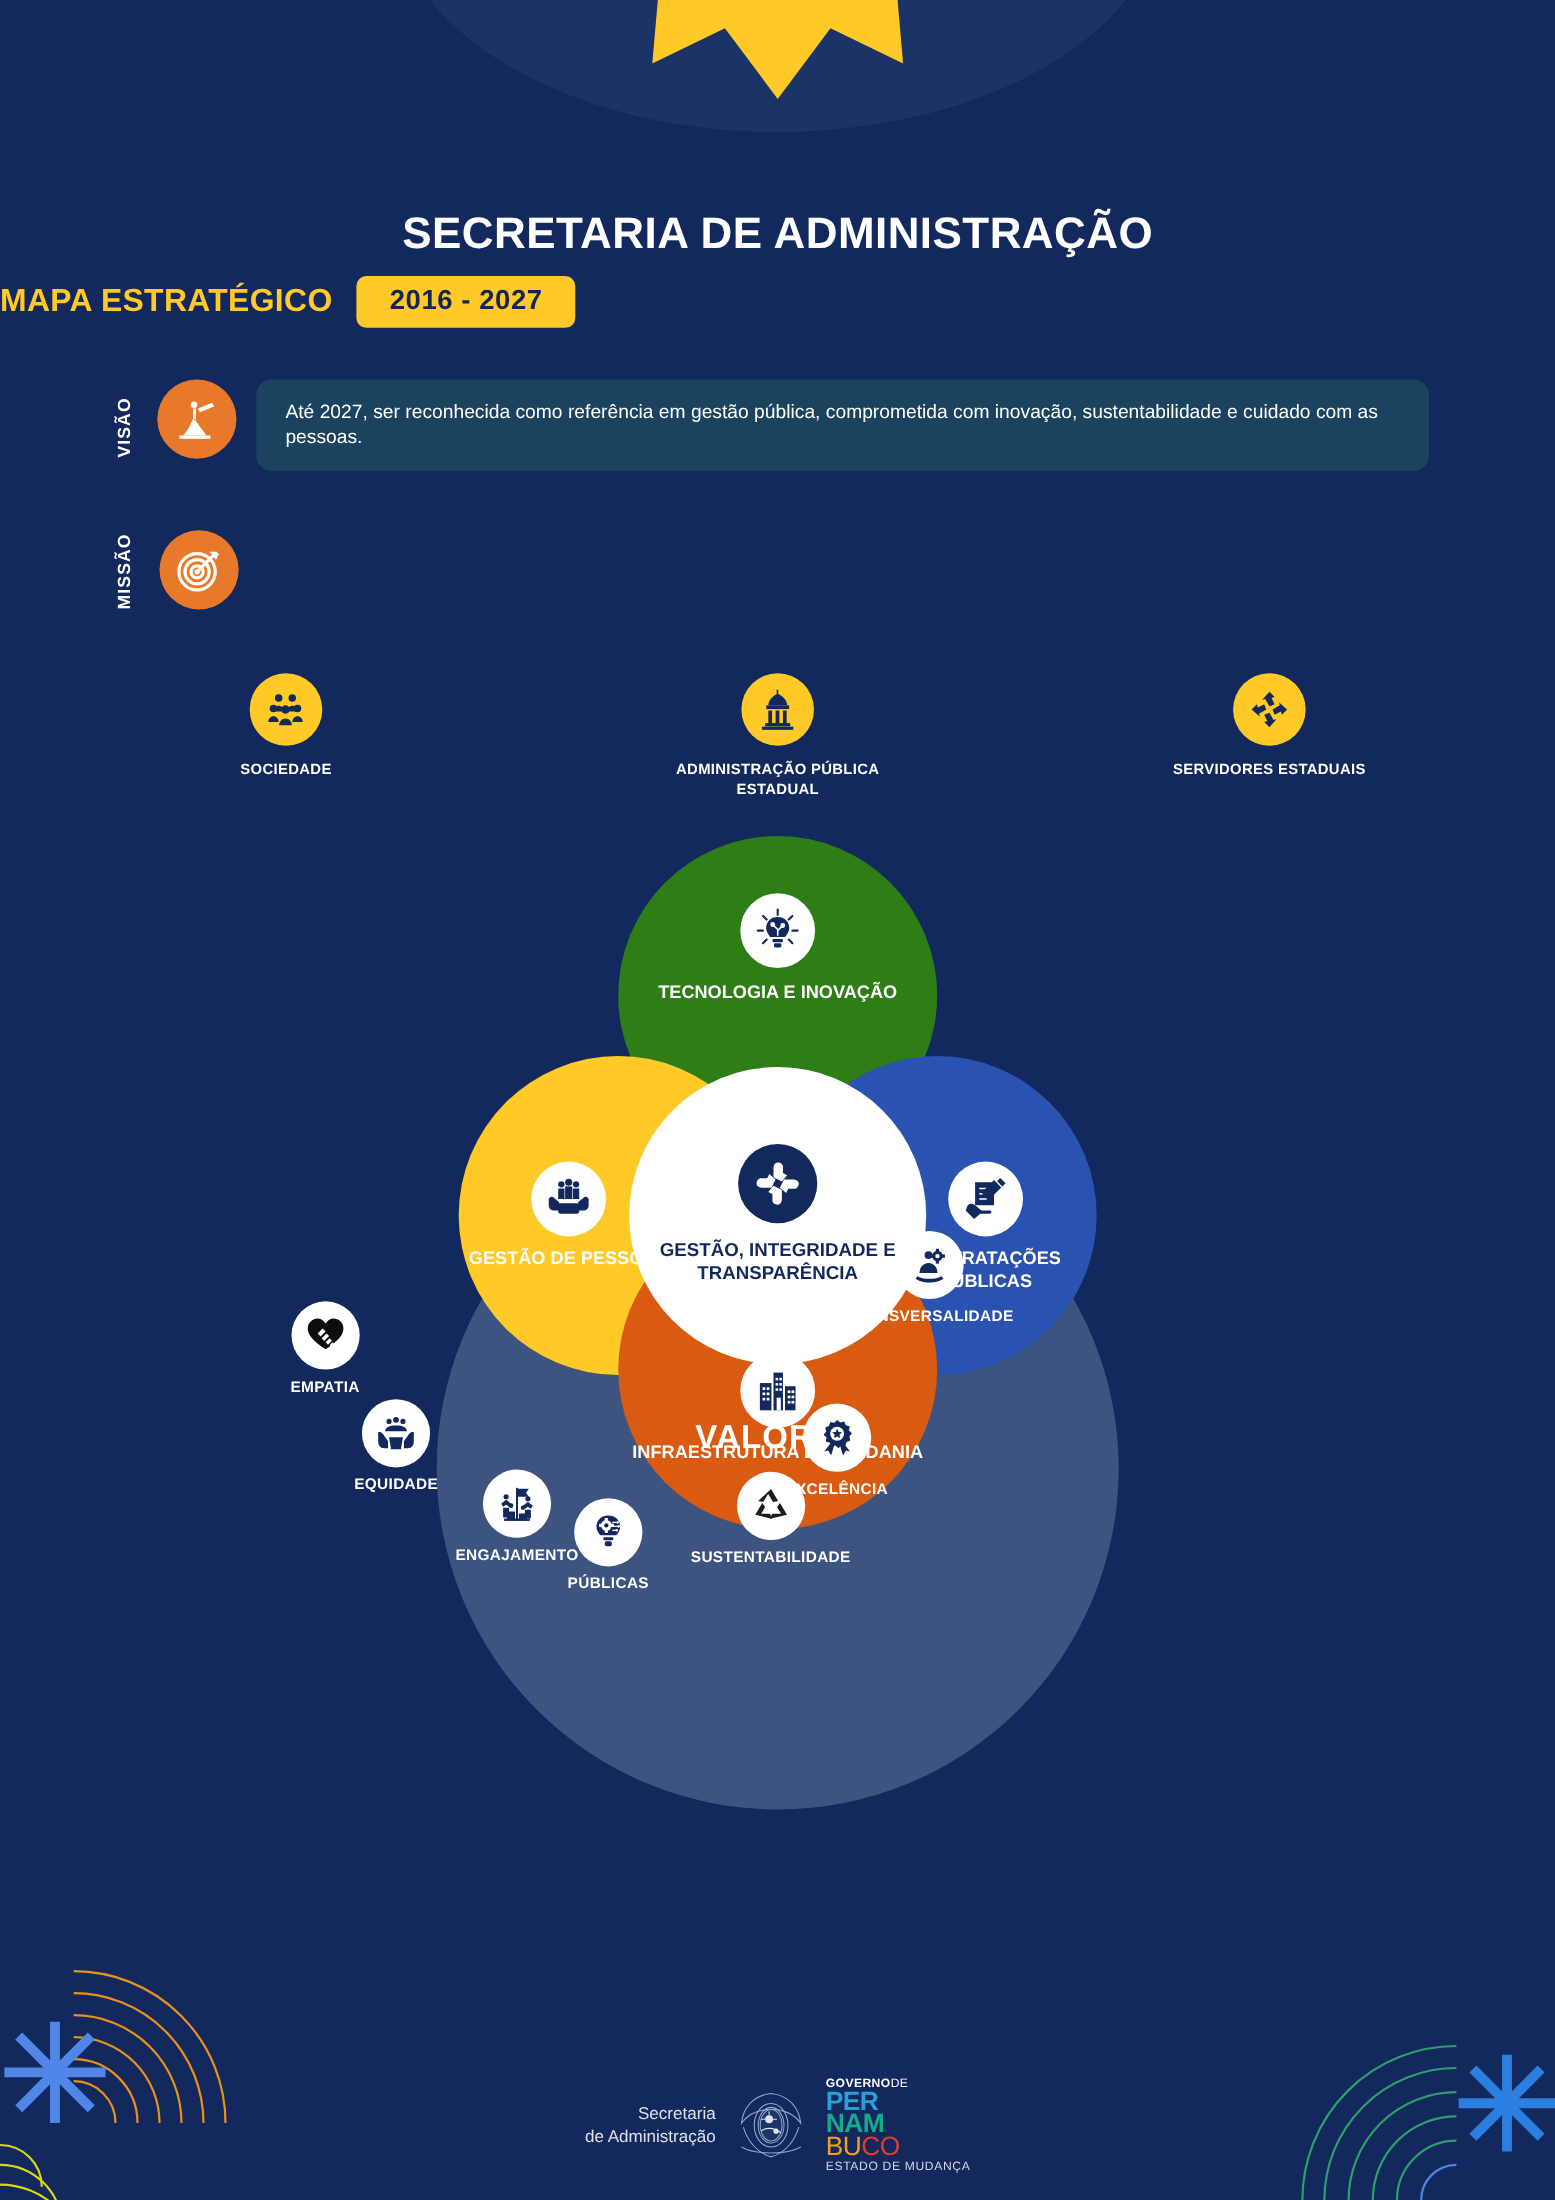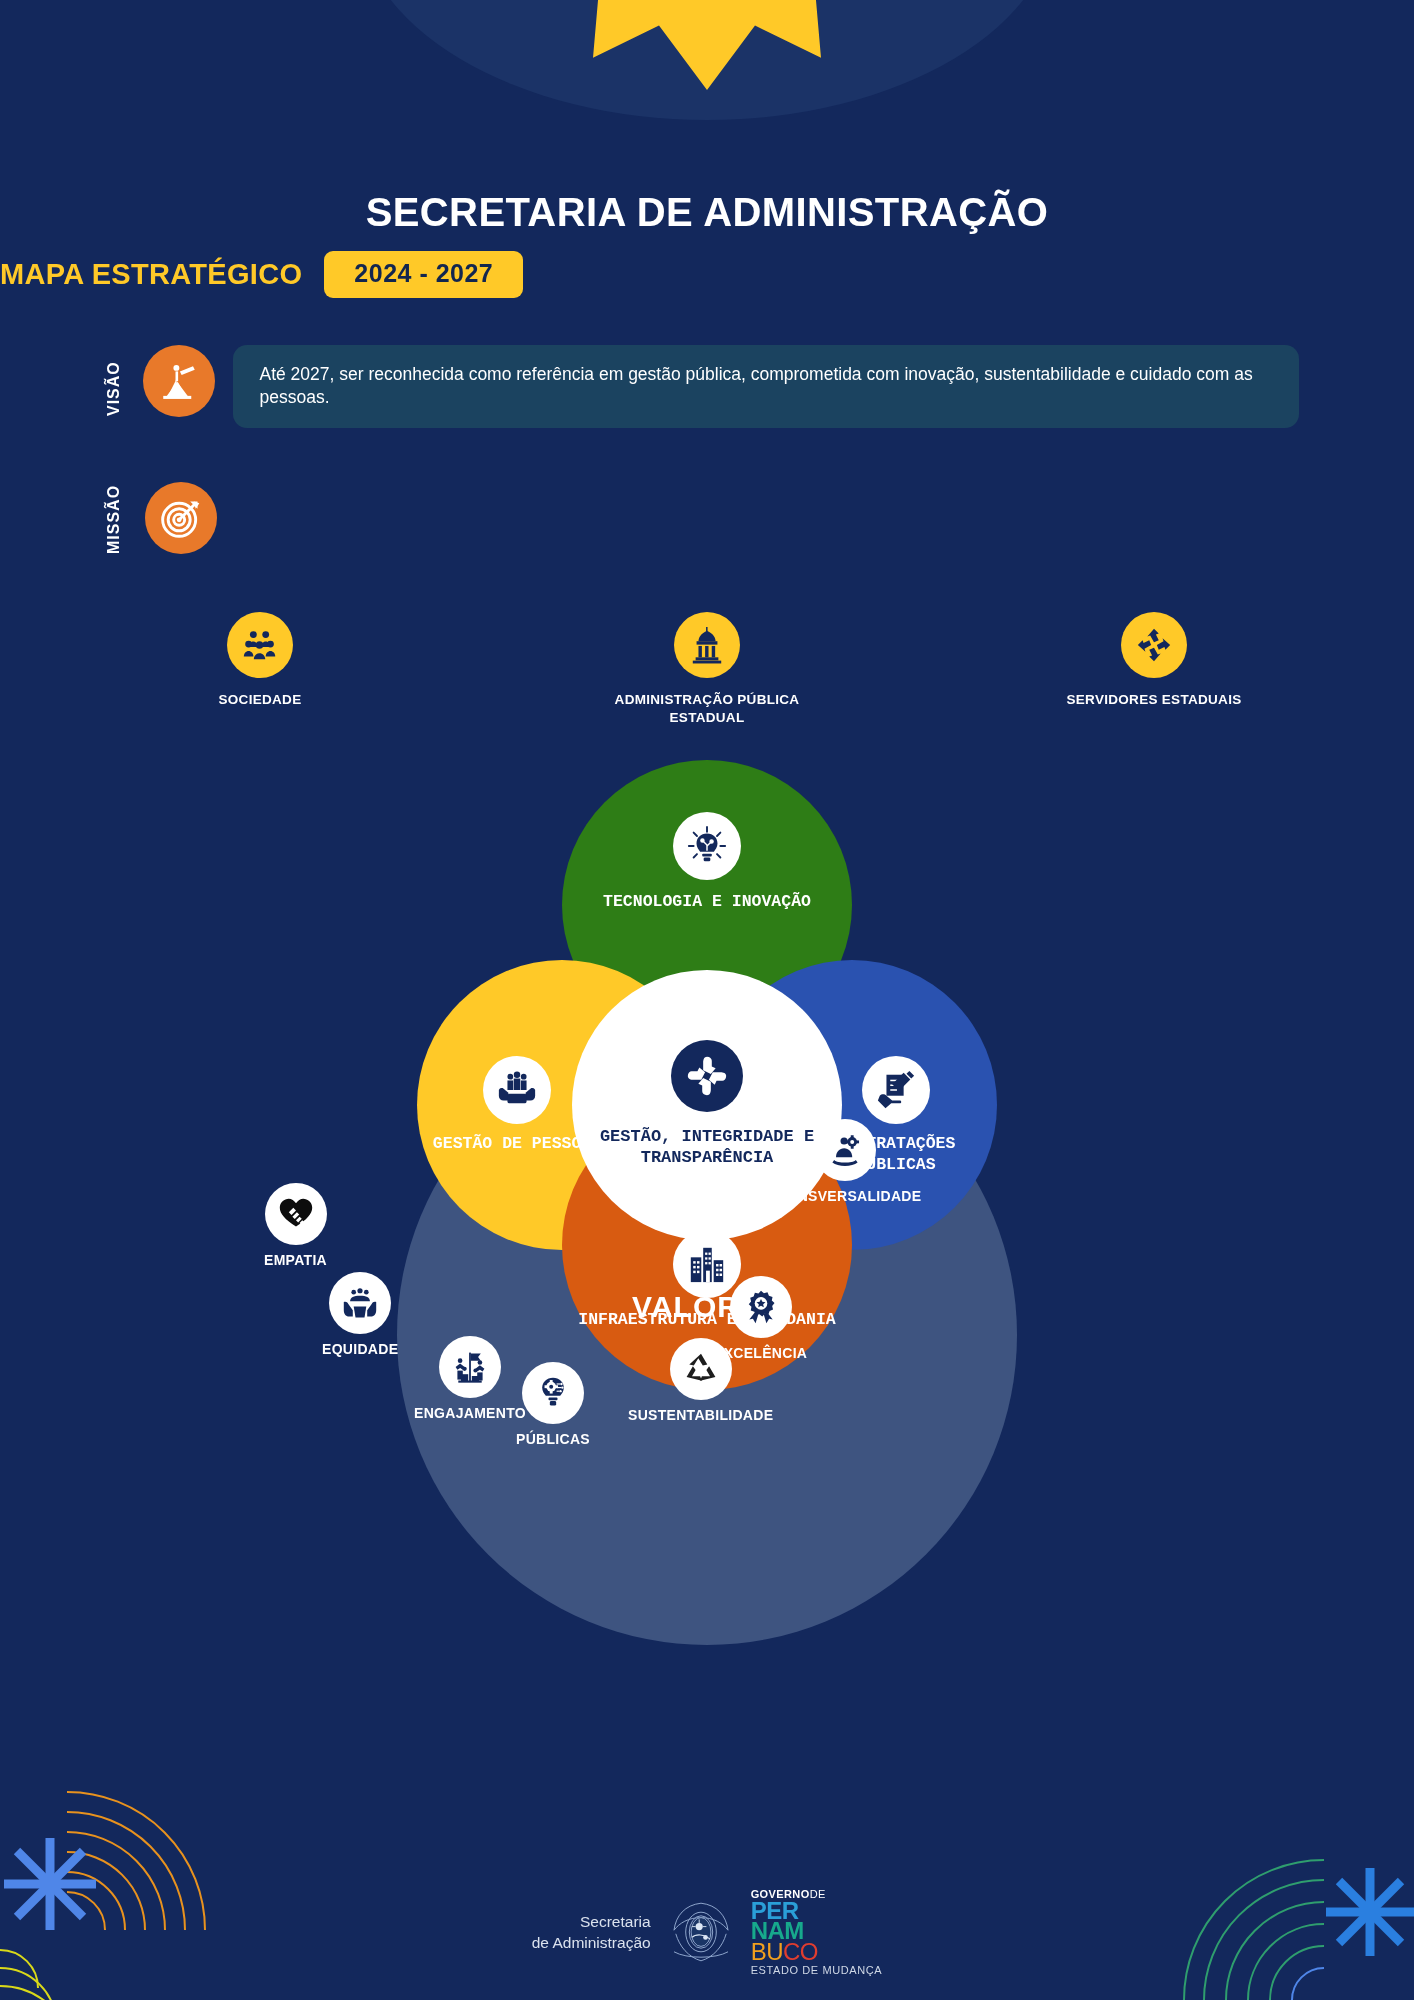--- a/index.html
+++ b/index.html
@@ -74,21 +74,21 @@
 
   
   .venn { position: absolute; left: 0; right: 0; top: 760px; height: 780px; }
   .halo {
     position: absolute; left: 50%; top: 265px; transform: translateX(-50%);
     width: 620px; height: 620px; border-radius: 50%; background: #3e5480;
   }
   .lobe {
     position: absolute; border-radius: 50%;
     display: flex; flex-direction: column; align-items: center;
-    color: #fff; font-weight: bold; font-size: 16.5px; text-align: center; line-height: 1.25; font-family: Liberation Mono, monospace;
+    color: #fff; font-weight: bold; font-size: 16.5px; text-align: center; line-height: 1.25;
   }
   .lobe .lobe-icon {
     width: 68px; height: 68px; border-radius: 50%; background: #ffffff;
     display: flex; align-items: center; justify-content: center;
   }
   .lobe-top    { width: 290px; height: 290px; background: #2e7d16; left: 50%; margin-left: -145px; top: 0;
                  padding-top: 52px; }
   .lobe-top .lobe-icon { margin-bottom: 12px; }
   .lobe-left   { width: 290px; height: 290px; background: #ffc928; left: 50%; margin-left: -290px; top: 200px;
                  padding-top: 96px; padding-right: 90px; }
@@ -192,21 +192,21 @@
         <line x1="165" y1="121" x2="227" y2="183"></line>
         <line x1="227" y1="121" x2="165" y2="183"></line>
       </g>
     </svg>
   </div>
 
   <div class="header">
     <div class="title">SECRETARIA DE ADMINISTRAÇÃO</div>
     <div class="subline">
       <div class="subtitle">MAPA ESTRATÉGICO</div>
-      <div class="year-badge">2024 - 2027</div>
+      <div class="year-badge">2016 - 2027</div>
     </div>
   </div>
 
   <div class="vm-block vm-vision">
     <div class="vm-side">VISÃO</div>
     <div class="vm-icon">
       <svg width="42" height="42" viewBox="0 0 48 48" fill="#fff">
         <circle cx="21" cy="9" r="3.4"></circle>
         <path d="M25 13 L40 7 L42 11 L27 17 Z"></path>
         <path d="M20 13 h3 v11 h-3 z"></path>

